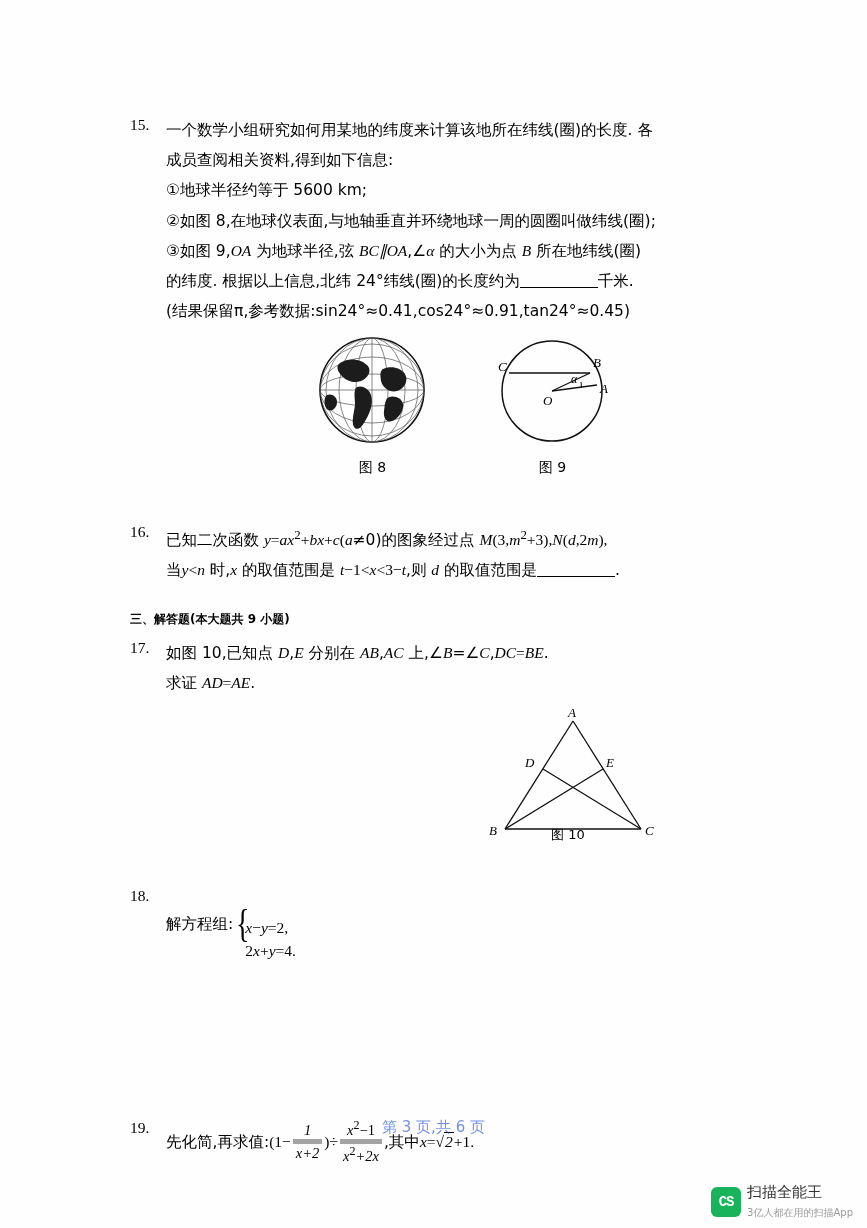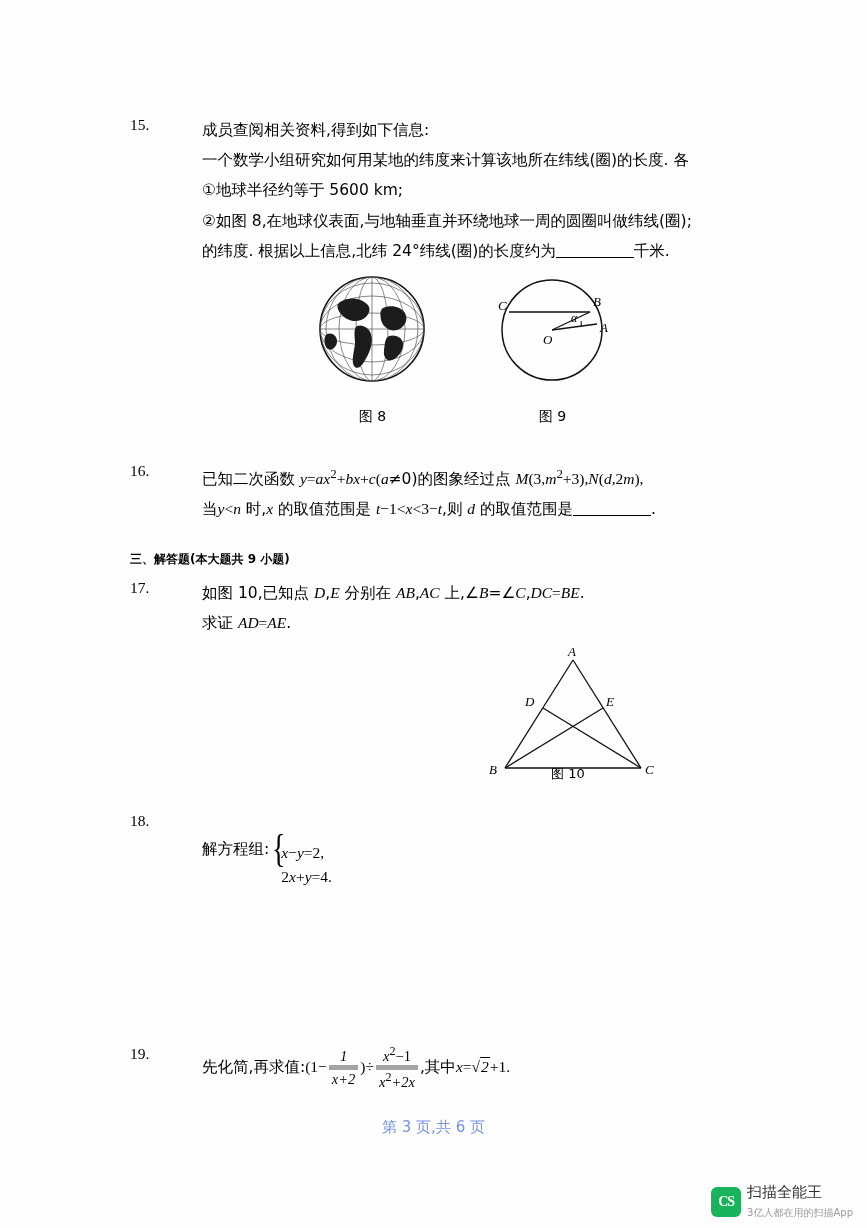--- a/index.html
+++ b/index.html
@@ -24,21 +24,20 @@
   }
   .content {
     position: absolute;
     left: 130px;
     top: 115px;
     width: 620px;
   }
   .q {
     display: flex;
     margin-bottom: 6px;
-    gap: 36px;
   }
   .qnum {
     width: 36px;
     flex: 0 0 36px;
     font-size: 15.5px;
     font-family: "Liberation Serif", serif;
     text-align: left;
     padding-top: 1px;
   }
   .qbody {
@@ -63,21 +62,21 @@
   .figrow {
     position: relative;
     height: 145px;
     margin-top: 8px;
     margin-left: 175px;
   }
   .fig-caption {
     text-align: center;
     font-size: 14px;
     font-family: "DejaVu Sans", sans-serif;
-    margin-top: 18px;
+    margin-top: 8px;
   }
   .globe-wrap {
     position: absolute;
     left: 0;
     top: 0;
     width: 135px;
   }
   .circ-wrap {
     position: absolute;
     left: 175px;
@@ -154,21 +153,21 @@
     align-items: center;
     gap: 6px;
   }
   .wm-badge {
     width: 30px; height: 30px;
     background: #18b35a;
     border-radius: 6px;
     color: #fff;
     font-size: 14px;
     font-weight: bold;
-    font-family: Liberation Serif, serif;
+    font-family: Liberation Mono, monospace;
     display: flex;
     align-items: center;
     justify-content: center;
     letter-spacing: -1px;
   }
   .wm-text-main {
     font-size: 15px;
     color: #333;
     font-family: "DejaVu Sans", sans-serif;
   }
@@ -185,27 +184,31 @@
 </style>
 </head>
 <body>
 
 <div class="page">
   <div class="content">
 
     <div class="q">
       <div class="qnum">15.</div>
       <div class="qbody">
+        <div class="ln">一个数学小组研究如何用某地的纬度来计算该地所在纬线(圈)的长度. 各</div>
         <div class="ln">成员查阅相关资料,得到如下信息:</div>
-        <div class="ln">一个数学小组研究如何用某地的纬度来计算该地所在纬线(圈)的长度. 各</div>
         <div class="ln">①地球半径约等于 5600 km;</div>
         <div class="ln">②如图 8,在地球仪表面,与地轴垂直并环绕地球一周的圆圈叫做纬线(圈);</div>
         <div class="ln">
+          <span>③如图 9,</span><span class="it">OA</span><span> 为地球半径,弦 </span><span class="it">BC∥OA</span><span>,∠</span><span class="it">α</span><span> 的大小为点 </span><span class="it">B</span><span> 所在地纬线(圈)</span>
+        </div>
+        <div class="ln">
           <span>的纬度. 根据以上信息,北纬 24°纬线(圈)的长度约为</span><span class="blank-m"></span><span>千米.</span>
         </div>
+        <div class="ln">(结果保留π,参考数据:sin24°≈0.41,cos24°≈0.91,tan24°≈0.45)</div>
       </div>
     </div>
 
     <div class="figrow">
       <div class="globe-wrap">
         <svg width="135" height="112" viewBox="0 0 135 112">
           <defs>
             <clipPath id="gclip">
                 <circle cx="67" cy="55" r="52"></circle>
               </clipPath>
@@ -292,21 +295,21 @@
           <text x="93" y="10" font-size="13" font-style="italic" font-family="Liberation Serif, serif">A</text>
           <text x="50" y="60" font-size="13" font-style="italic" font-family="Liberation Serif, serif">D</text>
           <text x="131" y="60" font-size="13" font-style="italic" font-family="Liberation Serif, serif">E</text>
           <text x="14" y="128" font-size="13" font-style="italic" font-family="Liberation Serif, serif">B</text>
           <text x="170" y="128" font-size="13" font-style="italic" font-family="Liberation Serif, serif">C</text>
           <text x="76" y="132" font-size="13" font-family="DejaVu Sans, sans-serif">图 10</text>
         </svg>
       </div>
     </div>
 
-    <div class="q" style="margin-top:22px;justify-content:space-between;">
+    <div class="q" style="margin-top:36px;justify-content:space-between;">
       <div class="qnum">18.</div>
       <div class="qbody">
         <div style="display:flex;align-items:center;">
           <span>解方程组:</span>
           <span class="eqsys">
             <span class="brace">{</span>
             <span class="rows">
               <span style="display:block;">
                 <span class="it">x</span><span class="rm">−</span><span class="it">y</span><span class="rm">=2,</span>
               </span>

